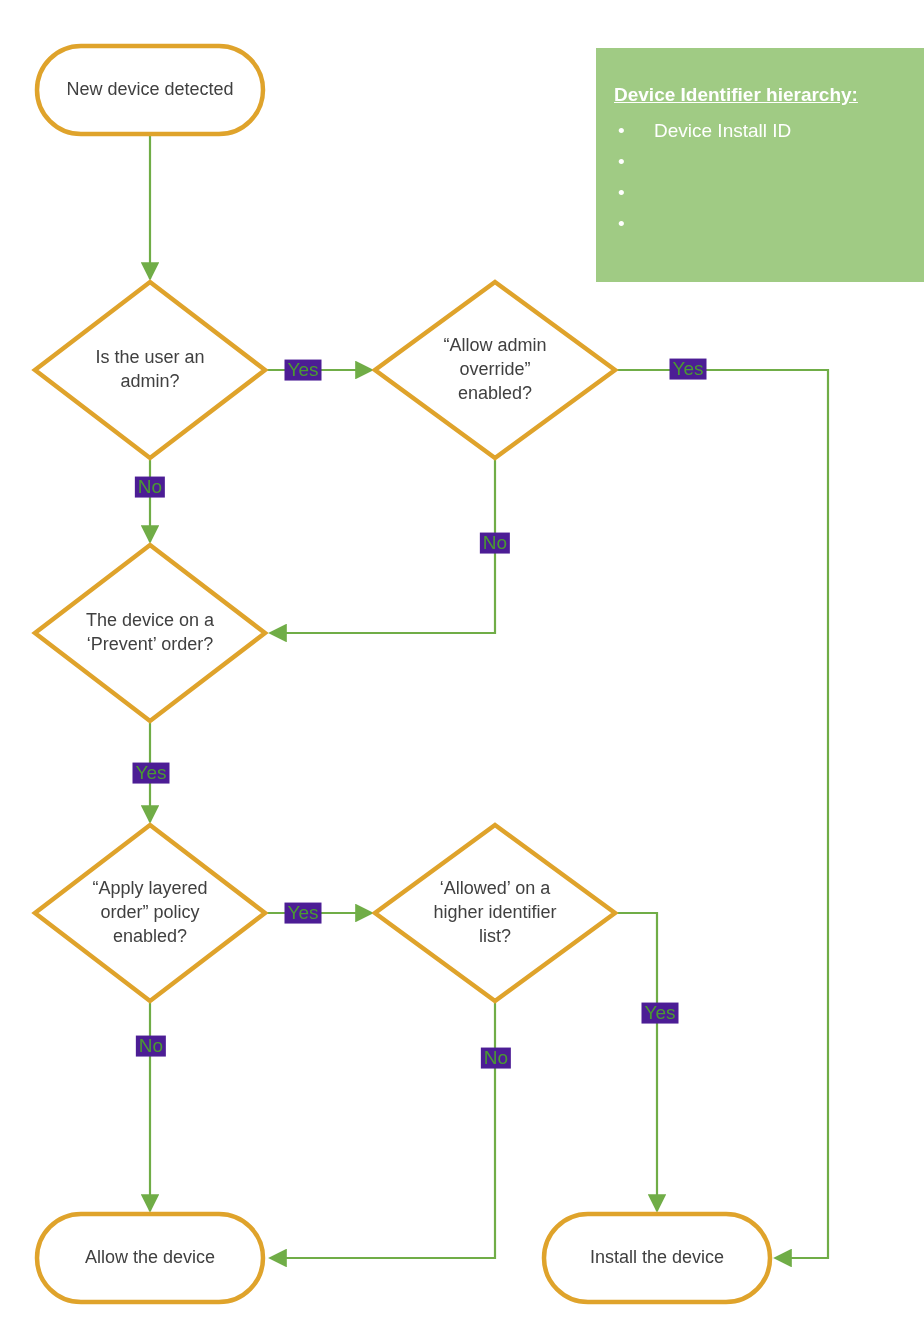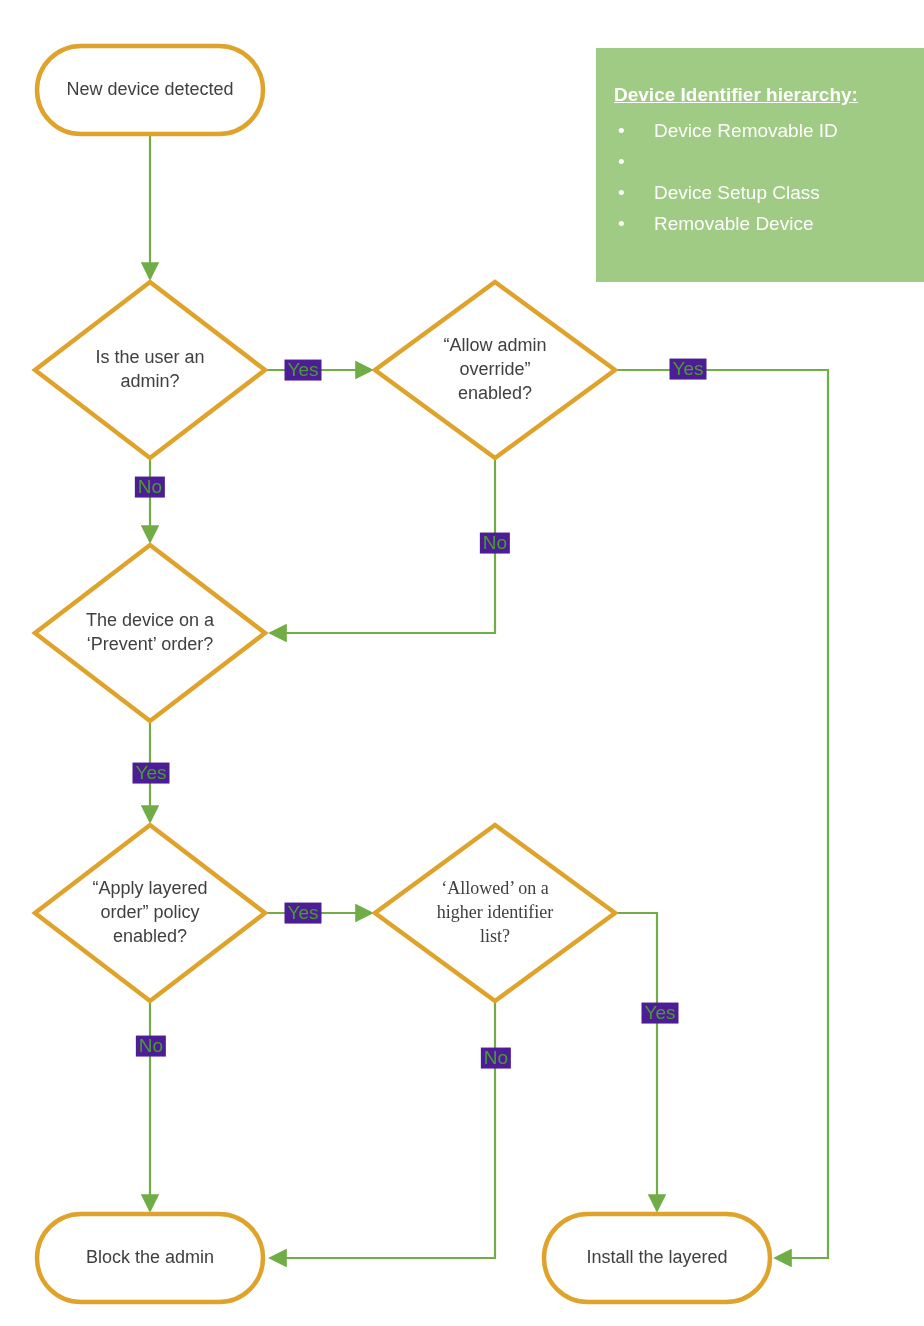--- a/index.html
+++ b/index.html
@@ -64,46 +64,44 @@
     <polygon class="shape" stroke-width="4.5" points="150,545 265,633 150,721 35,633" stroke="#DFA32B"></polygon>
     <polygon class="shape" stroke-width="4.5" points="150,825 265,913 150,1001 35,913" stroke="#DFA32B"></polygon>
     <polygon class="shape" stroke-width="4.5" points="495,825 615,913 495,1001 375,913" stroke="#DFA32B"></polygon>
   </svg>
 
   <div class="node-label" style="left:35px; top:46px; width:230px; height:88px;">New device detected</div>
   <div class="node-label" style="left:430px; top:282px; width:130px; height:176px;">“Allow admin override” enabled?</div>
   <div class="node-label" style="left:85px; top:282px; width:130px; height:176px;">Is the user an admin?</div>
   <div class="node-label" style="left:65px; top:545px; width:170px; height:176px;">The device on a ‘Prevent’ order?</div>
   <div class="node-label" style="left:85px; top:825px; width:130px; height:176px;">“Apply layered order” policy enabled?</div>
-  <div class="node-label" style="left:422px; top:825px; width:146px; height:176px;font-family:Liberation Serif, serif;">‘Allowed’ on a higher identifier list?</div>
-  <div class="node-label" style="left:35px; top:1214px; width:230px; height:88px;">Block the admin</div>
-  <div class="node-label" style="left:542px; top:1214px; width:230px; height:88px;">Install the layered</div>
+  <div class="node-label" style="left:422px; top:825px; width:146px; height:176px;">‘Allowed’ on a higher identifier list?</div>
+  <div class="node-label" style="left:35px; top:1214px; width:230px; height:88px;">Allow the device</div>
+  <div class="node-label" style="left:542px; top:1214px; width:230px; height:88px;">Install the device</div>
 
   <div class="edge-label" style="left:303px; top:370px;">Yes</div>
   <div class="edge-label" style="left:150px; top:487px;">No</div>
   <div class="edge-label" style="left:688px; top:369px;">Yes</div>
   <div class="edge-label" style="left:495px; top:543px;">No</div>
   <div class="edge-label" style="left:151px; top:773px;">Yes</div>
   <div class="edge-label" style="left:303px; top:913px;">Yes</div>
   <div class="edge-label" style="left:151px; top:1046px;">No</div>
   <div class="edge-label" style="left:660px; top:1013px;">Yes</div>
   <div class="edge-label" style="left:496px; top:1058px;">No</div>
 
   <div class="note">
     <div class="note-title">Device Identifier hierarchy:</div>
     <div class="note-item">
       <span class="note-bullet">•</span>
-      <span>Device Removable ID</span>
+      <span>Device Install ID</span>
     </div>
     <div class="note-item">
       <span class="note-bullet">•</span>
     </div>
     <div class="note-item">
       <span class="note-bullet">•</span>
-      <span>Device Setup Class</span>
     </div>
     <div class="note-item">
       <span class="note-bullet">•</span>
-      <span>Removable Device</span>
     </div>
   </div>
 
 </div>
 
 </body></html>

